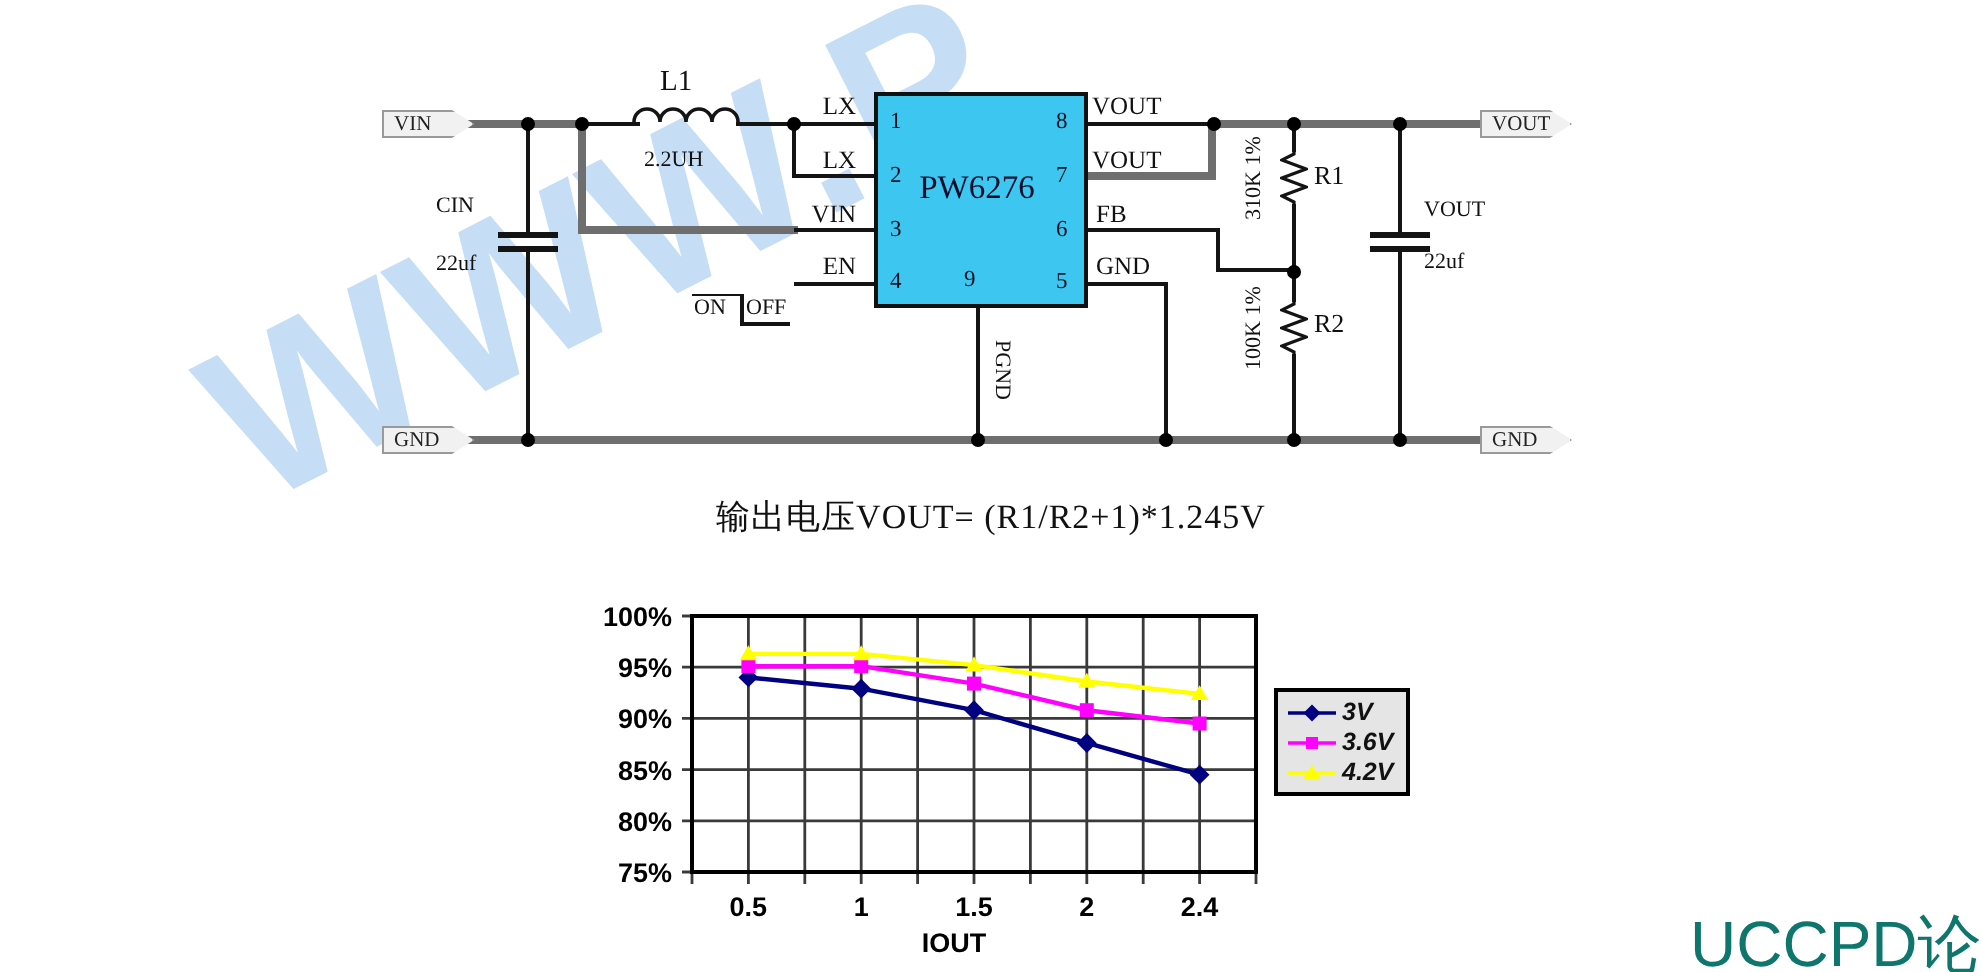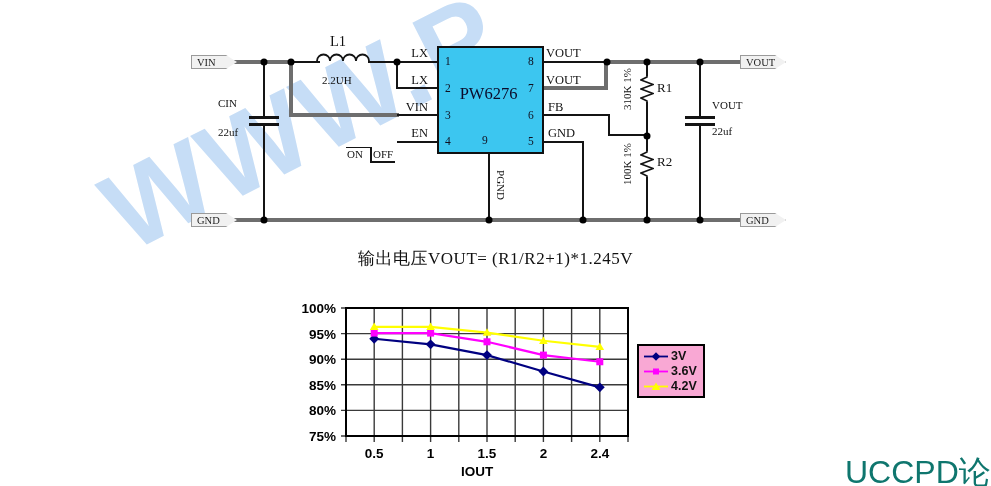--- a/index.html
+++ b/index.html
@@ -35,22 +35,22 @@
   #pgnd-lbl{position:absolute;left:480px;top:178px;width:40px;height:14px;font-size:11px;
             text-align:center;transform:rotate(90deg);}
   #pw-name{position:absolute;left:437px;top:84px;width:103px;text-align:center;
            font-size:16.5px;color:#0b0b2a;}
   
   #formula{position:absolute;left:0;top:247px;width:991px;text-align:center;
            font-size:17px;letter-spacing:.5px;z-index:1;}
   
   #chart-svg{position:absolute;left:285px;top:296px;z-index:1;}
   .tick{font-family:"Liberation Sans",sans-serif;font-size:13.5px;font-weight:700;fill:#000;}
-  #legend{position:absolute;left:637px;top:344px;background:#f9a8d4;border:2px solid #000;
-          padding:3px 6px 3px 5px;display:flex;flex-direction:column;gap:1px;z-index:2;}
+  #legend{position:absolute;left:637px;top:344px;background:#e5e5e5;border:2px solid #000;
+          padding:3px 6px 3px 5px;display:flex;flex-direction:column;gap:1px;z-index:2;font-style:italic;}
   .lg-row{display:flex;align-items:center;gap:3px;}
   .lg-label{font-family:"Liberation Sans",sans-serif;font-size:12.5px;font-weight:700;}
   
   #brand{position:absolute;left:845px;top:451px;font-family:Liberation Sans, sans-serif;
          font-size:32px;color:#0f766e;z-index:1;}
 </style>
 </head>
 <body>
 
 <div id="page">

